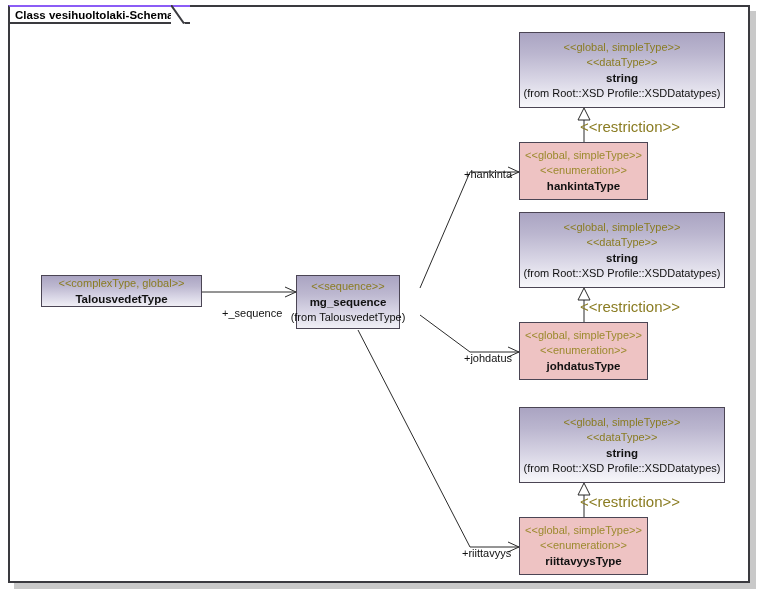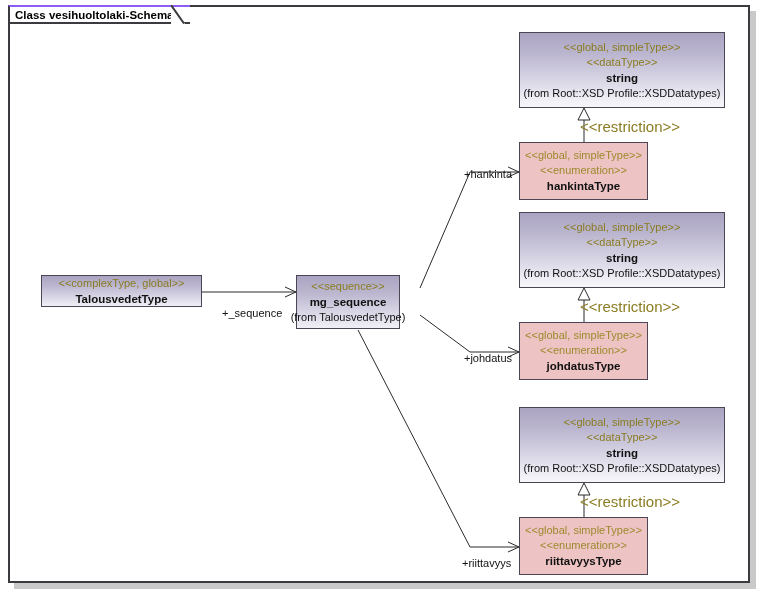--- a/index.html
+++ b/index.html
@@ -268,15 +268,15 @@
     <div class="stereotype">&lt;&lt;enumeration&gt;&gt;</div>
     <div class="typename">riittavyysType</div>
   </div>
 
   <div class="edge-label" style="left:222px; top:307px;">+_sequence</div>
 
   <div class="edge-label" style="left:464px; top:168px;">+hankinta</div>
 
   <div class="edge-label" style="left:464px; top:352px;">+johdatus</div>
 
-  <div class="edge-label" style="left:462px; top:547px;margin-top:10px;">+riittavyys</div>
+  <div class="edge-label" style="left:462px; top:547px;">+riittavyys</div>
 
 </div>
 
 </body></html>

